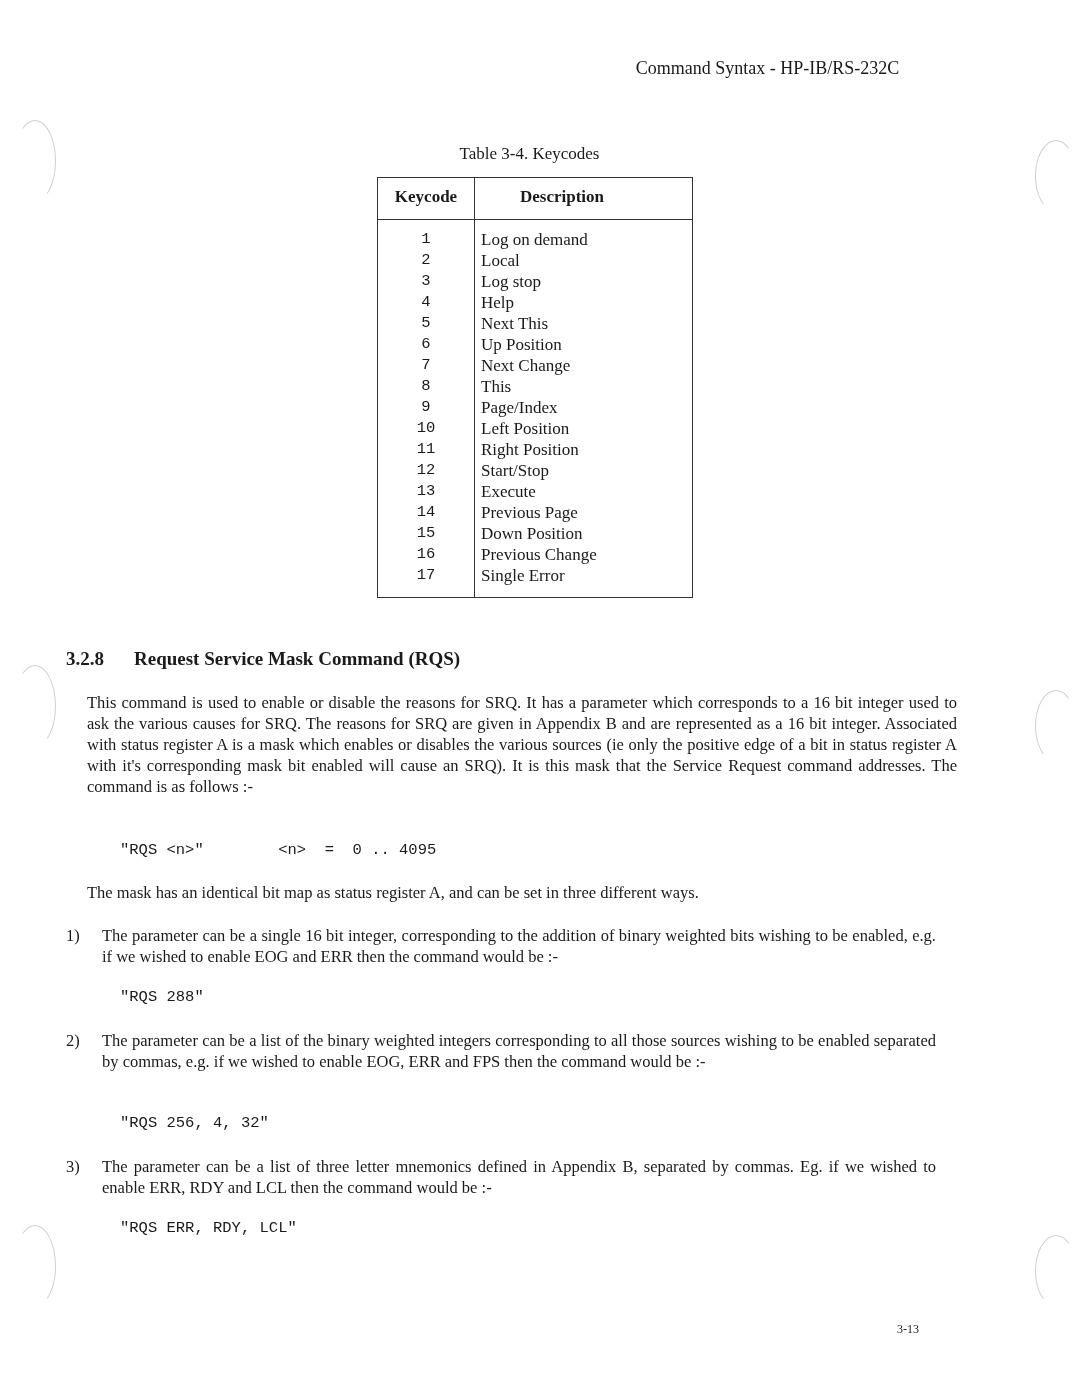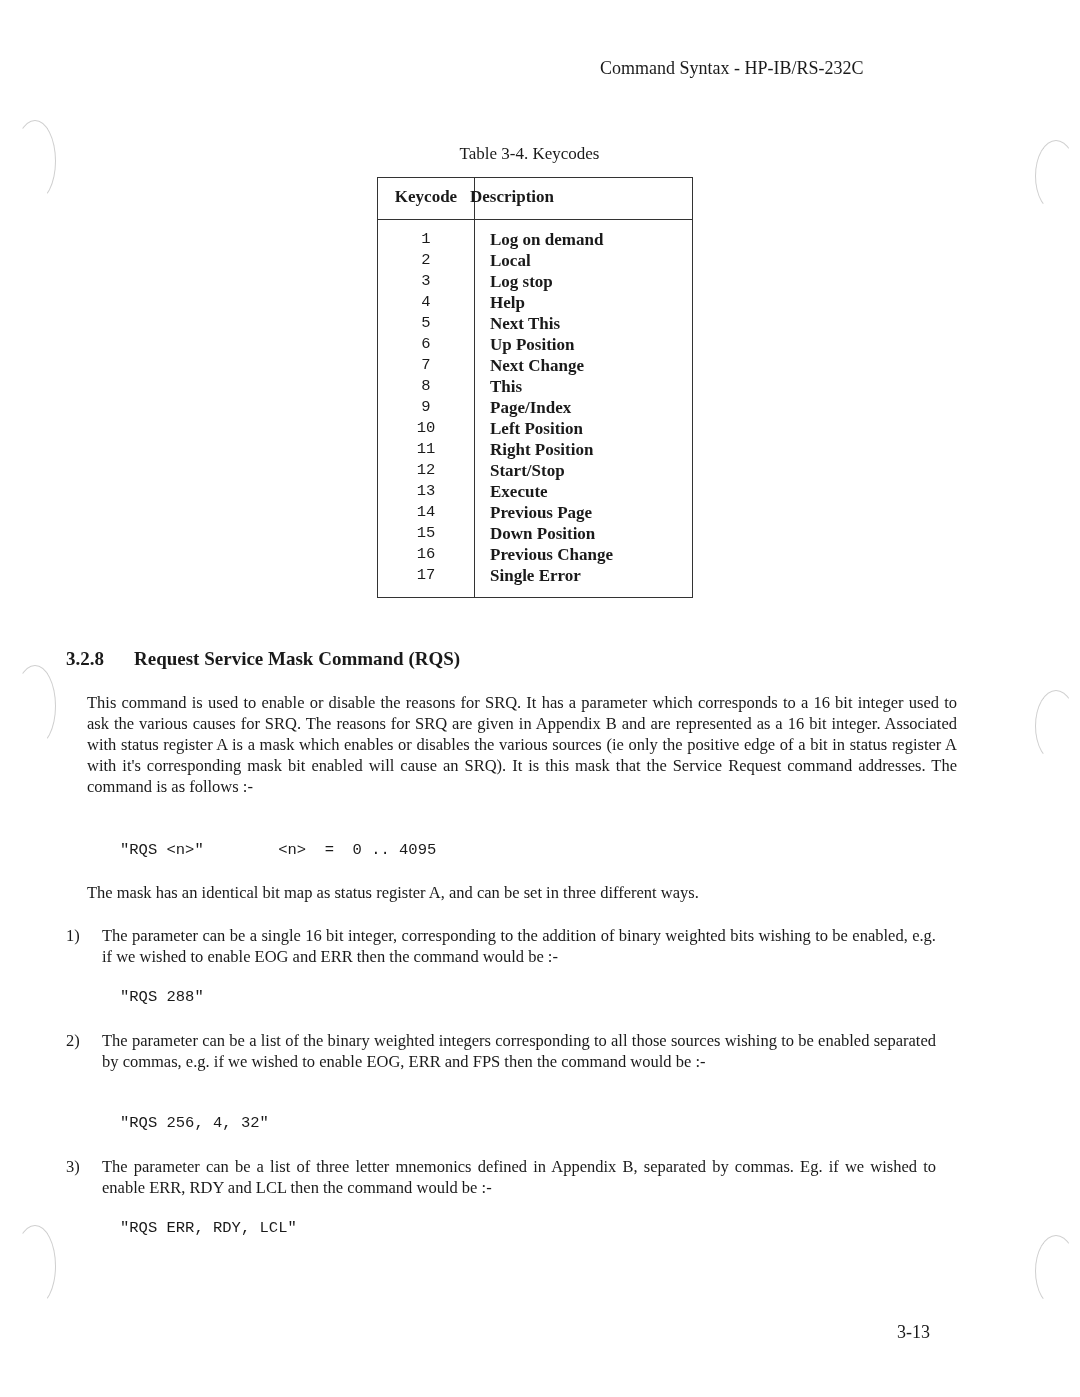--- a/index.html
+++ b/index.html
@@ -1,38 +1,38 @@
 <!DOCTYPE html>
 <html><head>
 <meta charset="utf-8">
 <style>
   html, body { margin: 0; padding: 0; background: #ffffff; }
   body { width: 1080px; height: 1397px; position: relative; overflow: hidden;
          font-family: "Liberation Serif", "DejaVu Serif", serif; color: #1a1a1a; }
   .abs { position: absolute; }
-  .header { left: 600px; top: 58px; width: 335px; text-align: left; font-size: 18px; }
+  .header { left: 600px; top: 58px; width: 335px; text-align: center; font-size: 18px; }
   .table-title { left: 382px; top: 144px; width: 295px; text-align: center; font-size: 17px; }
   .kt { left: 377px; top: 177px; width: 316px; height: 421px; border: 1.5px solid #333; box-sizing: border-box; }
   .kt .vline { position: absolute; left: 96px; top: 0; bottom: 0; border-left: 1.5px solid #333; }
   .kt .hline { position: absolute; left: 0; right: 0; top: 41px; border-top: 1.5px solid #333; }
   .kt .hdr { position: absolute; top: 9px; font-size: 17px; font-weight: bold; }
   .kt .hdr.k { left: 0; width: 96px; text-align: center; }
-  .kt .hdr.d { left: 92px; width: 168px; }
+  .kt .hdr.d { left: 100px; width: 168px; text-align: center; }
   .kt .rows { position: absolute; top: 51px; left: 0; right: 0; }
   .kt .row { height: 21px; font-size: 17px; line-height: 21px; display: flex; }
   .kt .row .code { width: 96px; text-align: center; }
-  .kt .row .desc { padding-left: 16px; font-weight: bold; }
+  .kt .row .desc { padding-left: 7px; }
   .section { left: 66px; top: 648px; font-family: Liberation Serif, serif; font-weight: bold; font-size: 19px; }
   .section .num { display: inline-block; width: 68px; }
   .para { left: 66px; width: 870px; font-size: 16.5px; line-height: 21px; text-align: justify; margin-left: 21px; }
   .code { font-family: "Liberation Mono", "DejaVu Sans Mono", monospace; font-size: 15.5px; white-space: pre; }
   .item { left: 66px; width: 870px; font-size: 16.5px; line-height: 21px; display: flex; }
   .item .n { width: 36px; flex: none; }
   .item .t { flex: 1; text-align: justify; }
-  .pagenum { left: 897px; top: 1322px; font-size: 18px; }
+  .pagenum { left: 897px; top: 1322px; font-size: 12px; }
   .speck { position: absolute; border: 1px solid #cfcfcf; border-radius: 50%; border-left-color: transparent; border-bottom-color: transparent; }
 </style>
 </head>
 <body>
 
 <div class="abs header">Command Syntax - HP-IB/RS-232C</div>
 
 <div class="abs table-title">Table 3-4.  Keycodes</div>
 
 <div class="abs kt">

